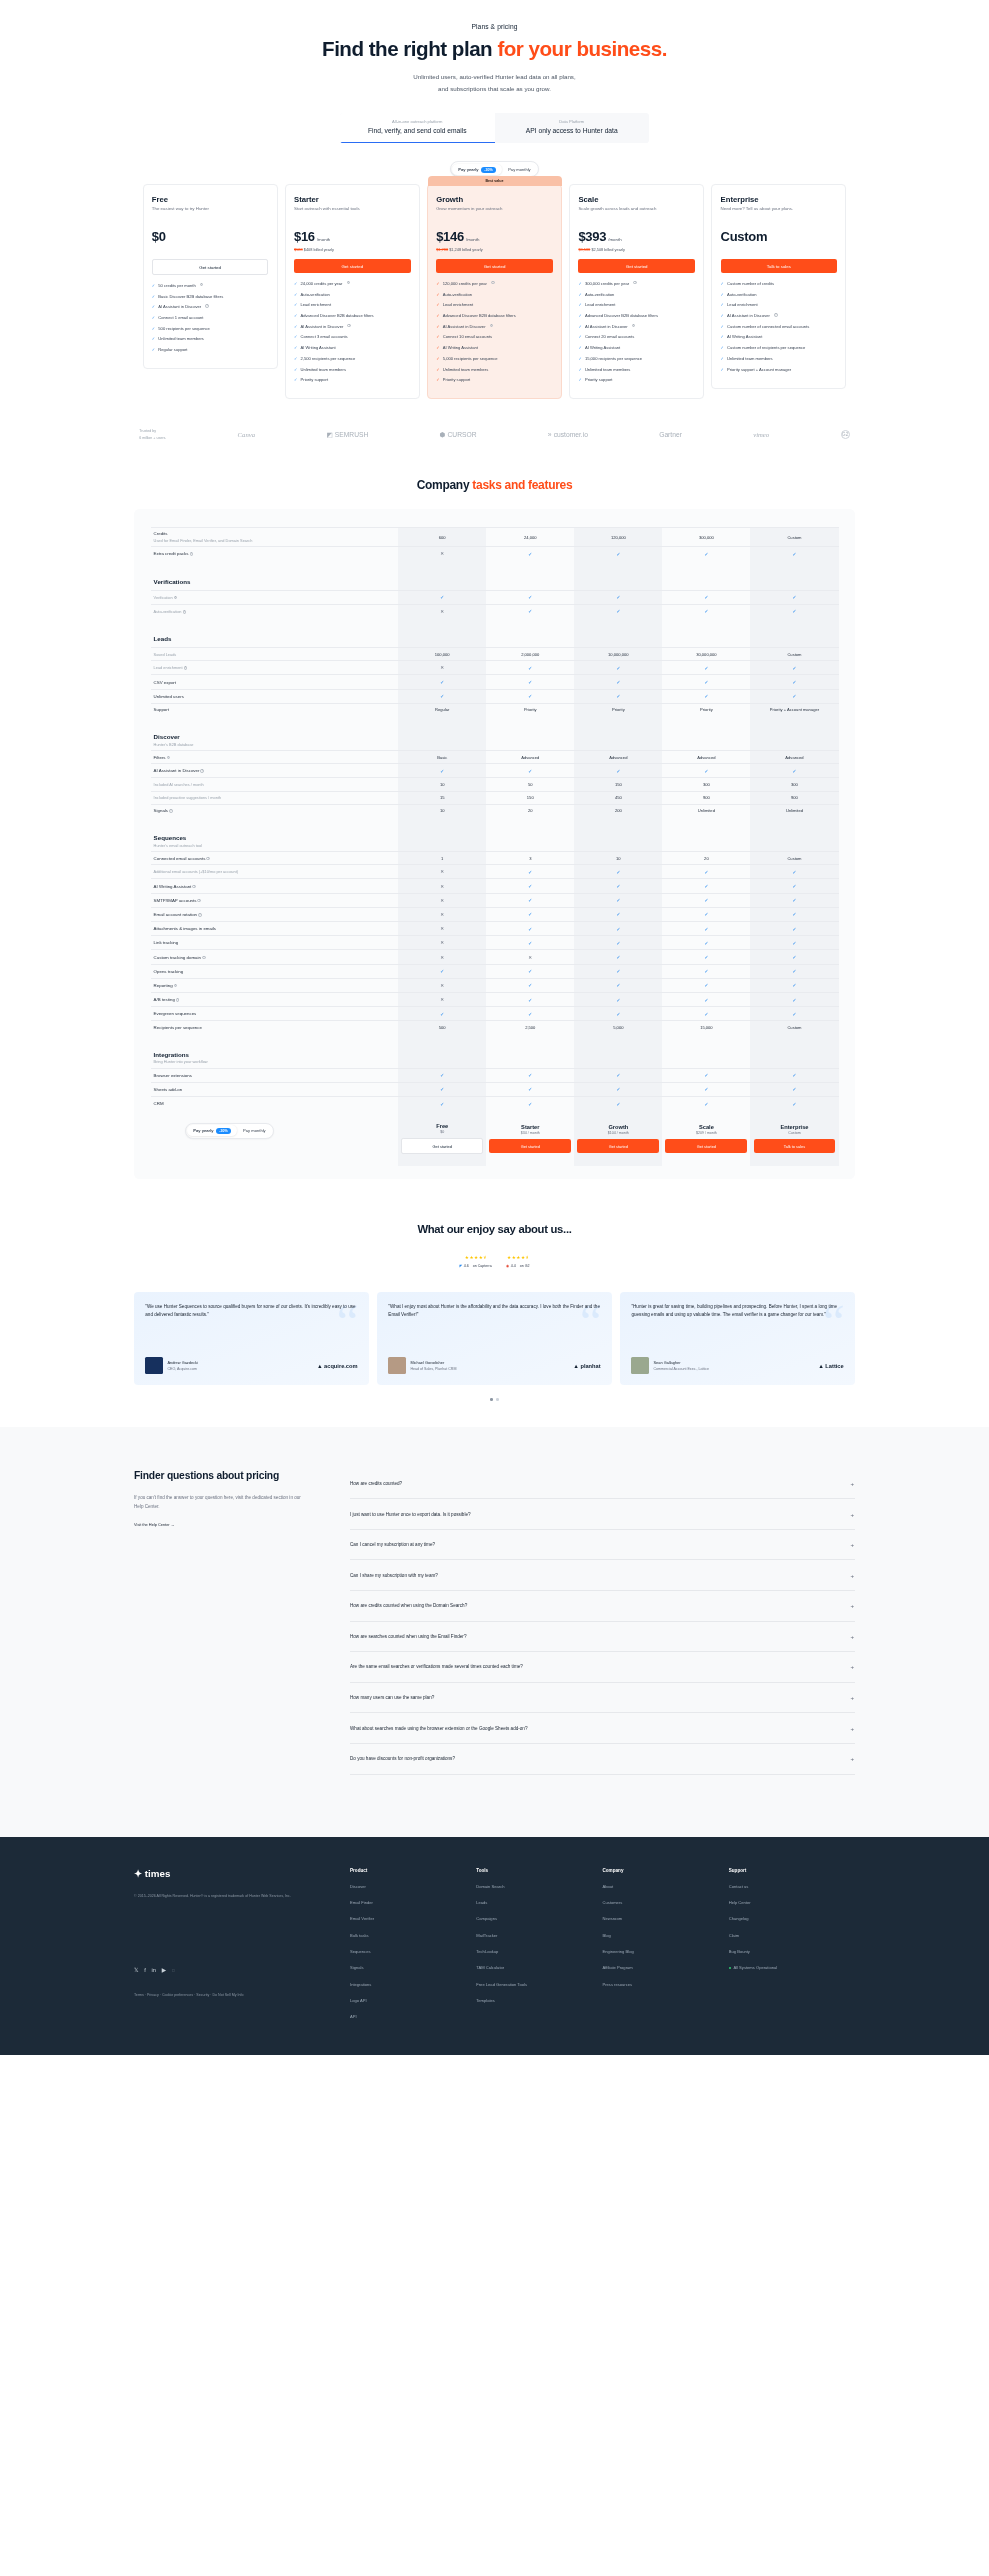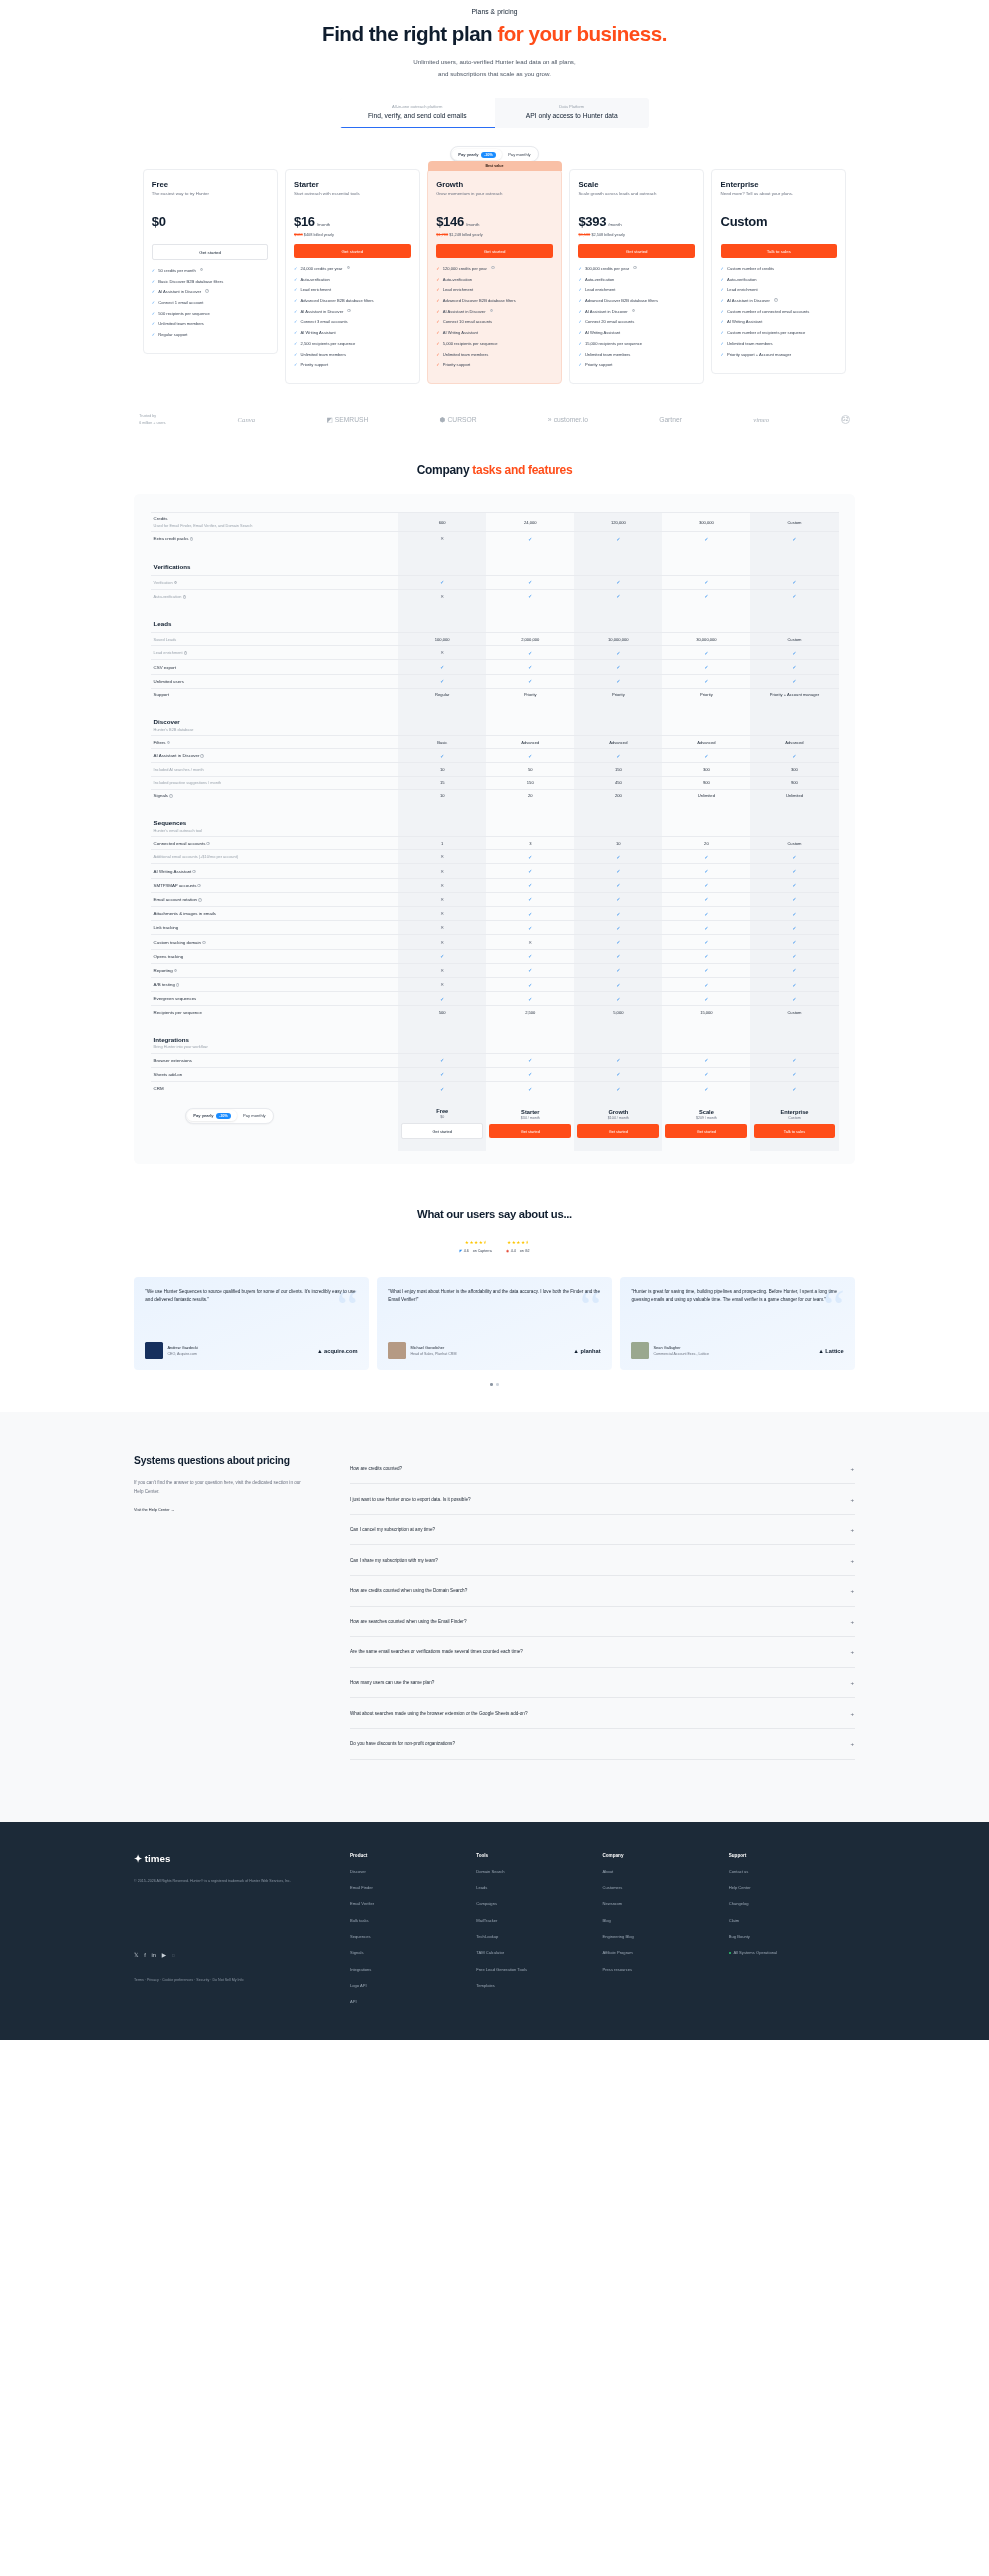--- a/index.html
+++ b/index.html
@@ -5,21 +5,21 @@
   * { box-sizing: border-box; margin: 0; padding: 0; }
   body {
     width: 989px; min-height: 3642px;
     font-family: "Liberation Sans", sans-serif;
     background: #ffffff; color: #1f2937;
     position: relative; overflow-x: hidden;
   }
   .wrap { width: 721px; margin: 0 auto; }
 
   
-  .hero { padding-top: 8px; text-align: center; }
+  .hero { padding-top: 23px; text-align: center; }
   .eyebrow { font-size: 6.7px; color: #0f1d2e; letter-spacing: 0.1px; }
   .hero h1 {
     font-size: 20.6px; font-weight: 700; letter-spacing: -0.5px;
     color: #0f1d2e; margin-top: 7.2px;
   }
   .hero h1 .accent { color: #ff4d19; }
   .hero p { font-size: 6.2px; color: #4b5563; line-height: 1.9; margin-top: 10.3px; }
 
   
   .tabs {
@@ -906,21 +906,21 @@
     <div class="pp">Custom</div>
     <button class="cta primary">Talk to sales</button>
             </td>
           </tr>
         </tbody>
     </table>
   </div>
 </div>
 
 <div class="wrap">
-  <div class="tst-title">What our users say about us...</div>
+  <div class="tst-title">What our enjoy say about us...</div>
   <div class="ratings">
     <div class="rat">
       <div class="stars">★★★★⯨</div>
       <div class="rat-lbl"><span style="color:#2a8cf0;">◤</span><span>4.6</span>&nbsp;<span>on Capterra</span></div>
     </div>
     <div class="rat">
       <div class="stars">★★★★⯨</div>
       <div class="rat-lbl"><span style="color:#e1341e;">◉</span><span>4.4</span>&nbsp;<span>on G2</span></div>
     </div>
   </div>
@@ -974,21 +974,21 @@
   <div class="dots">
     <div class="dot on"></div>
     <div class="dot"></div>
   </div>
 </div>
 
 <div class="faq-sec">
   <div class="wrap">
     <div class="faq-grid">
       <div class="faq-left">
-        <h2>Systems questions about pricing</h2>
+        <h2>Finder questions about pricing</h2>
         <p>If you can't find the answer to your question here, visit the dedicated section in our Help Center.</p>
         <a class="faq-link" href="#">Visit the Help Center →</a>
       </div>
       <div class="faq-list" id="faq-list">
           <div class="faq-item">
     <div class="faq-q">How are credits counted?</div>
     <div class="faq-plus">+</div>
           </div>
           <div class="faq-item">
     <div class="faq-q">I just want to use Hunter once to export data. Is it possible?</div>

